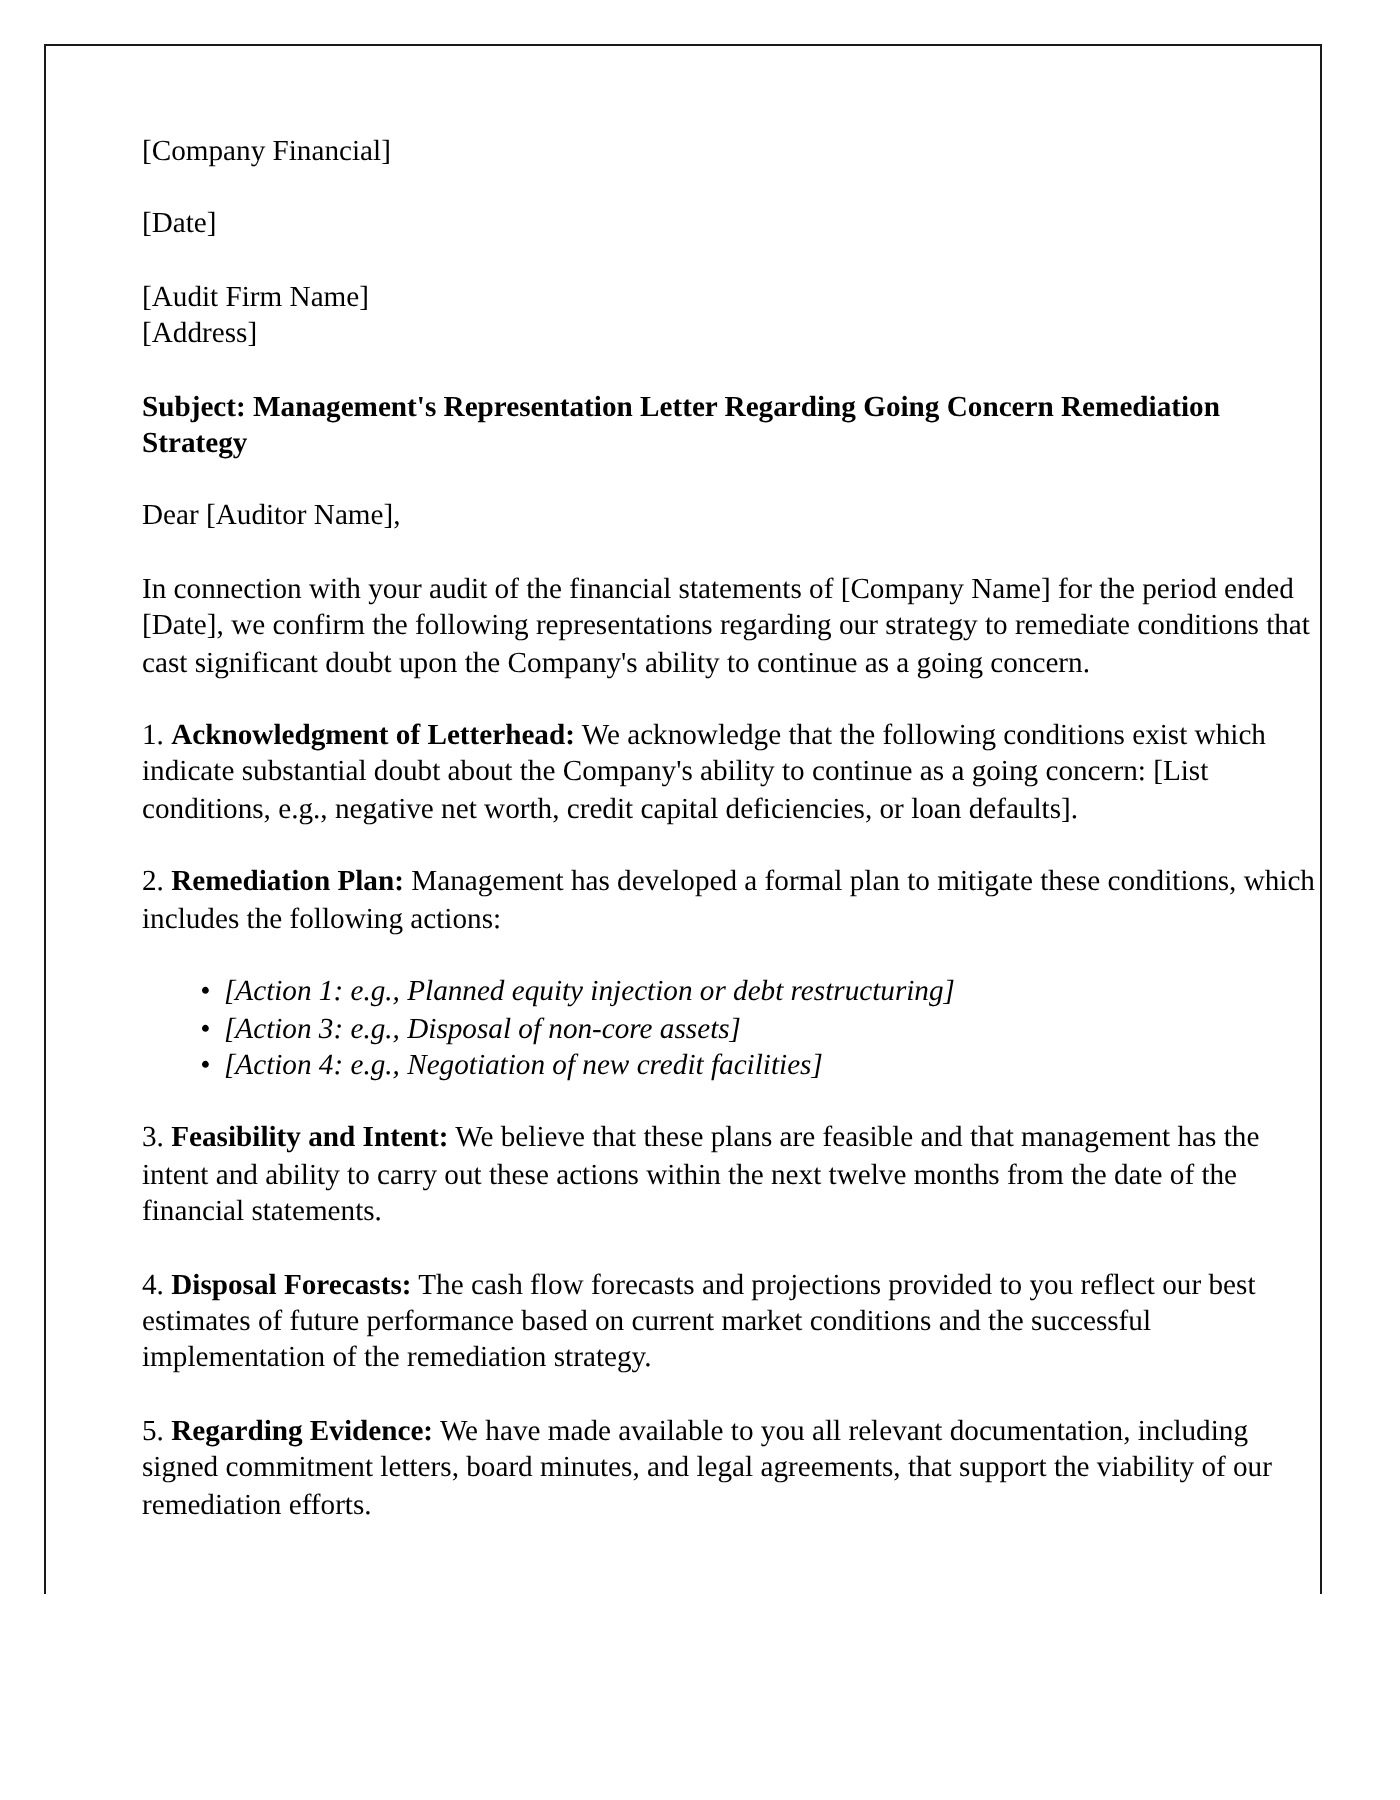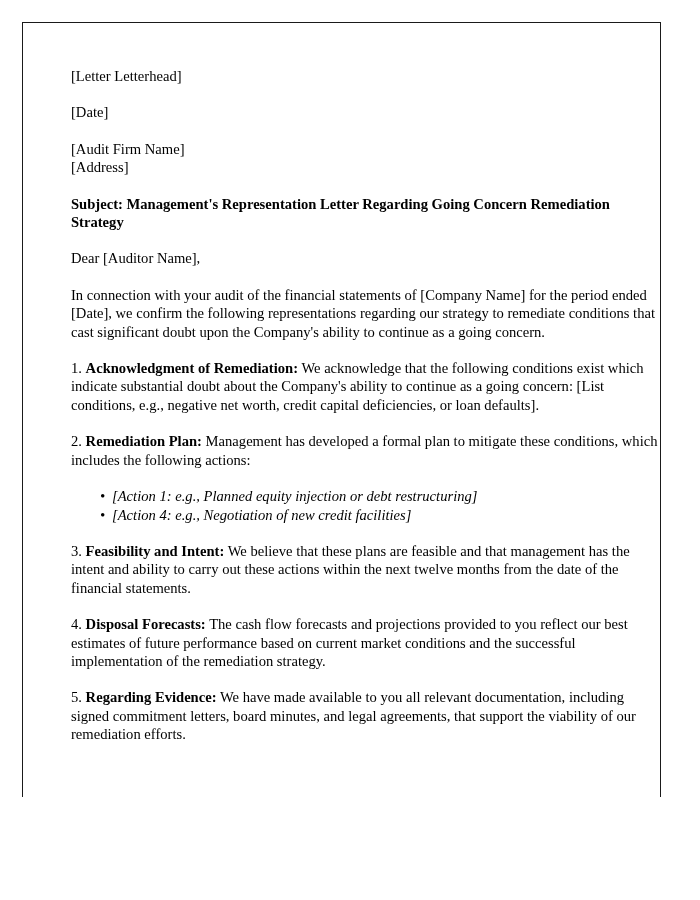--- a/index.html
+++ b/index.html
@@ -90,52 +90,53 @@
 
   .para { text-align: left; }
 </style>
 </head>
 <body>
 
 <div class="page-frame">
   <div class="doc-body">
 
     <div class="block">
-      <span class="line">[Letter Letterhead]</span>
+      <span class="line">[Company Financial]</span>
     </div>
 
     <div class="block">
       <span class="line">[Date]</span>
     </div>
 
     <div class="block addr-block">
       <span class="line">[Audit Firm Name]</span>
       <span class="line">[Address]</span>
     </div>
 
     <div class="block subject para">Subject: Management's Representation Letter Regarding Going Concern Remediation Strategy</div>
 
     <div class="block salutation">Dear [Auditor Name],</div>
 
     <div class="block para">In connection with your audit of the financial statements of [Company Name] for the period ended [Date], we confirm the following representations regarding our strategy to remediate conditions that cast significant doubt upon the Company's ability to continue as a going concern.</div>
 
     <div class="block para">
       <span>1.</span>
-      <span class="num-label">Acknowledgment of Remediation:</span>
+      <span class="num-label">Acknowledgment of Letterhead:</span>
       <span>We acknowledge that the following conditions exist which indicate substantial doubt about the Company's ability to continue as a going concern: [List conditions, e.g., negative net worth, credit capital deficiencies, or loan defaults].</span>
     </div>
 
     <div class="block para">
       <span>2.</span>
       <span class="num-label">Remediation Plan:</span>
       <span>Management has developed a formal plan to mitigate these conditions, which includes the following actions:</span>
     </div>
 
     <ul class="action-list">
       <li>[Action 1: e.g., Planned equity injection or debt restructuring]</li>
+      <li>[Action 3: e.g., Disposal of non-core assets]</li>
       <li>[Action 4: e.g., Negotiation of new credit facilities]</li>
     </ul>
 
     <div class="block para">
       <span>3.</span>
       <span class="num-label">Feasibility and Intent:</span>
       <span>We believe that these plans are feasible and that management has the intent and ability to carry out these actions within the next twelve months from the date of the financial statements.</span>
     </div>
 
     <div class="block para">

